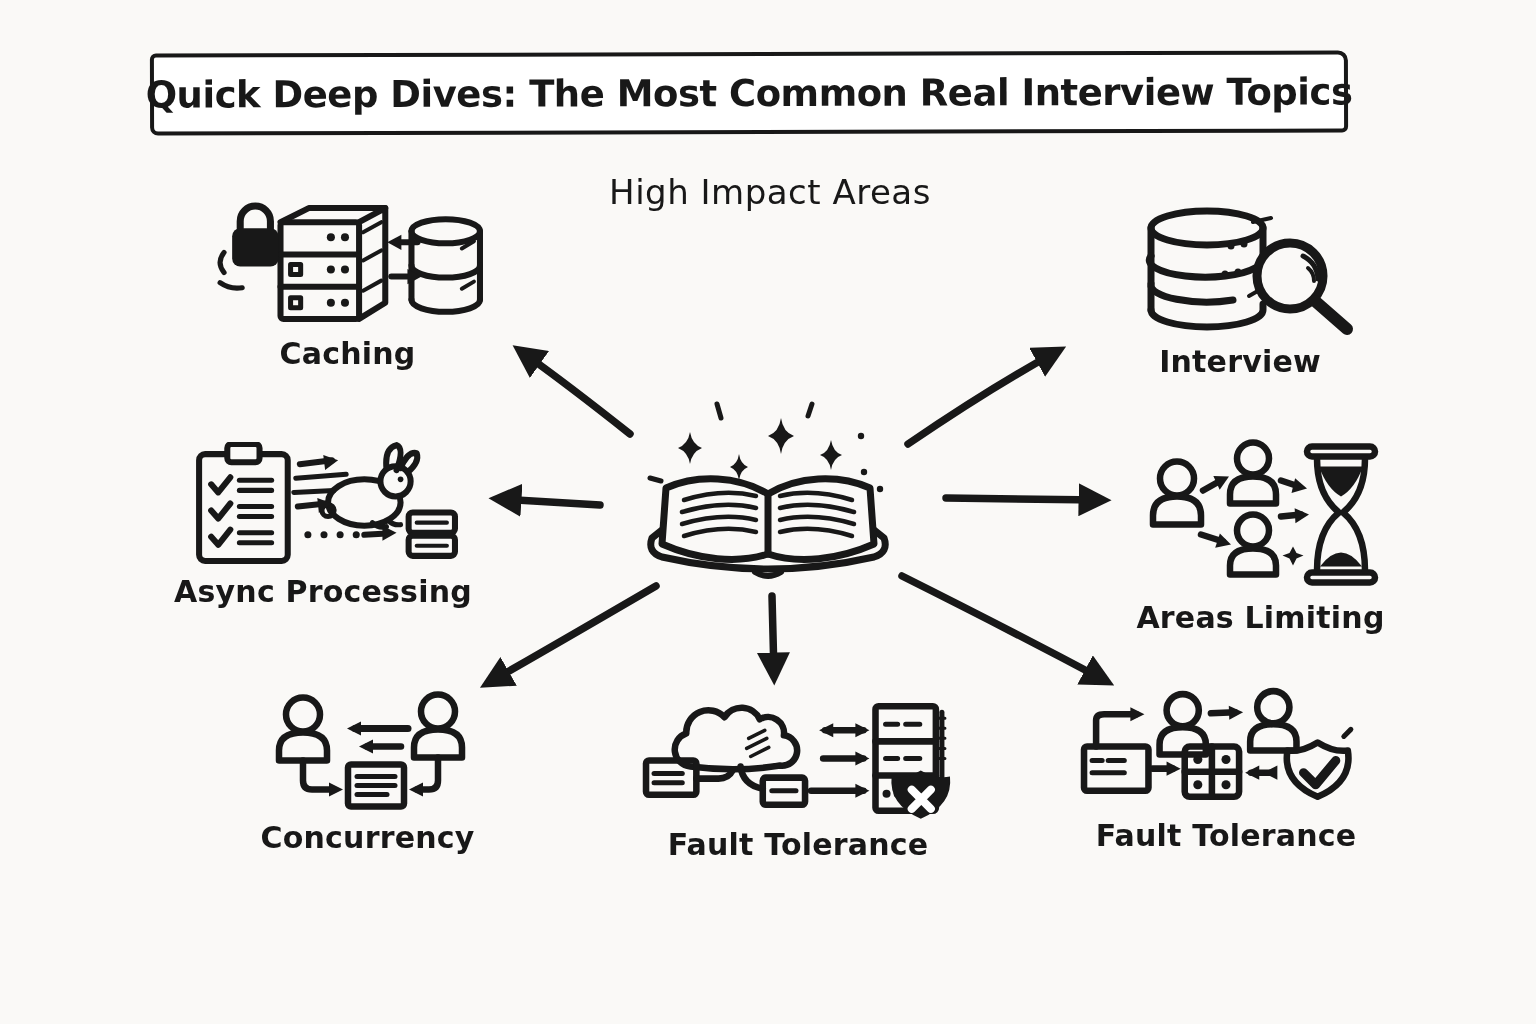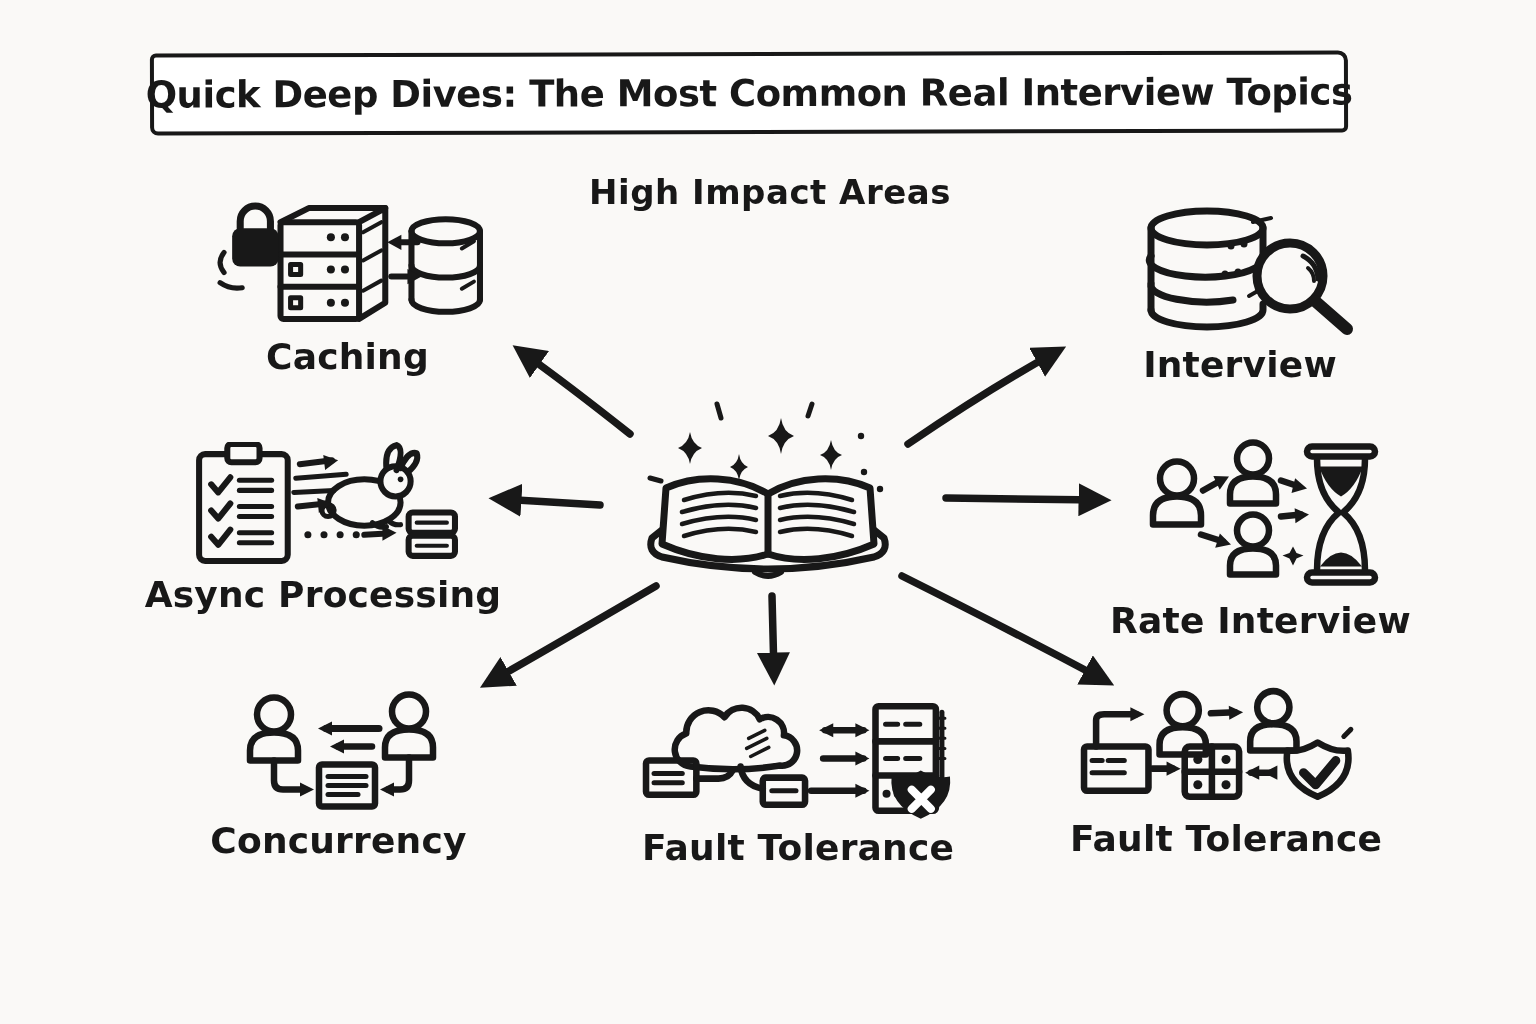--- a/index.html
+++ b/index.html
@@ -12,25 +12,25 @@
     position:absolute;left:150px;top:52px;width:1190px;height:74px;
     background:#ffffff;border:4px solid #181818;border-radius:6px 10px 6px 8px;
     transform:rotate(-.15deg);
     display:flex;align-items:center;justify-content:center;
   }
   .banner-title{
     font-size:37px;font-weight:bold;letter-spacing:-.5px;white-space:nowrap;
   }
   .subtitle{
     position:absolute;left:520px;top:172px;width:500px;text-align:center;
-    font-size:34px;font-weight:bold;letter-spacing:.5px;
+    font-size:34px;font-weight:normal;letter-spacing:.5px;
   }
   .node{position:absolute;display:flex;flex-direction:column;align-items:center;}
   .node .label{
-    font-size:36px;font-weight:bold;letter-spacing:.2px;margin-top:6px;white-space:nowrap;
+    font-size:30px;font-weight:bold;letter-spacing:.2px;margin-top:6px;white-space:nowrap;
   }
   svg{display:block;}
   .st{stroke:#181818;fill:none;stroke-linecap:round;stroke-linejoin:round;}
   .fl{fill:#181818;stroke:none;}
   .bgfill{fill:#faf9f7;}
   .wh{stroke:#ffffff;fill:none;stroke-linecap:round;stroke-linejoin:round;}
   #arrow-layer{position:absolute;left:0;top:0;z-index:1;}
   .node,.center-book{z-index:2;}
   .center-book{position:absolute;left:598px;top:382px;}
 </style>
@@ -249,24 +249,24 @@
     <g class="fl">
       <path d="M178 28 L222 28 Q214 50 200 58 Q186 50 178 28 Z"></path>
       <path d="M179 128 Q200 100 221 128 Z"></path>
       <path d="M88 38 L74 31 L74 46 Z" transform="rotate(-25 88 38)"></path>
       <path d="M166 50 L152 43 L152 58 Z" transform="rotate(14 166 50)"></path>
       <path d="M168 76 L154 69 L154 84 Z" transform="rotate(-3 168 76)"></path>
       <path d="M90 106 L76 99 L76 114 Z" transform="rotate(18 90 106)"></path>
       <path d="M152 108 l3.5 6.5 7 2.5 -7 3 -3.5 7 -3.5 -7 -7 -3 7 -2.5 Z"></path>
     </g>
   </svg>
-  <div class="label">Rate Interview</div>
-</div>
-
-<div class="node" style="left:221px;top:688px;width:235px;">
+  <div class="label">Areas Limiting</div>
+</div>
+
+<div class="node" style="left:250px;top:688px;width:235px;">
   <svg width="230" height="126" viewBox="0 0 230 125">
     <g class="st" stroke-width="6.5">
 
       <circle cx="50" cy="26" r="17"></circle>
       <path d="M26 72 L26 62 Q26 44 50 44 Q74 44 74 62 L74 72 Z"></path>
 
       <circle cx="185" cy="23" r="17"></circle>
       <path d="M161 69 L161 59 Q161 41 185 41 Q209 41 209 59 L209 69 Z"></path>
 
       <path d="M155 40 L102 40" stroke-width="7"></path>

